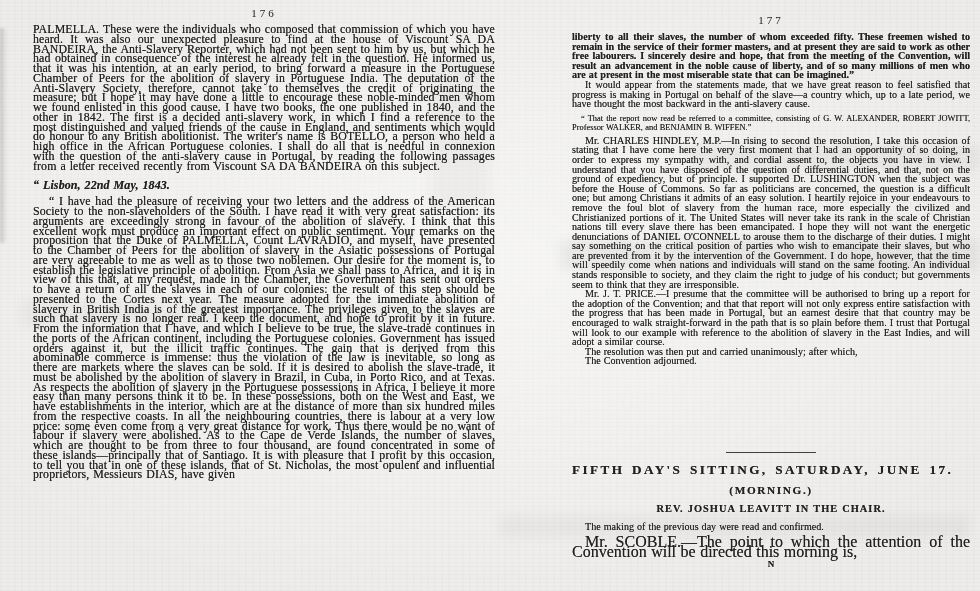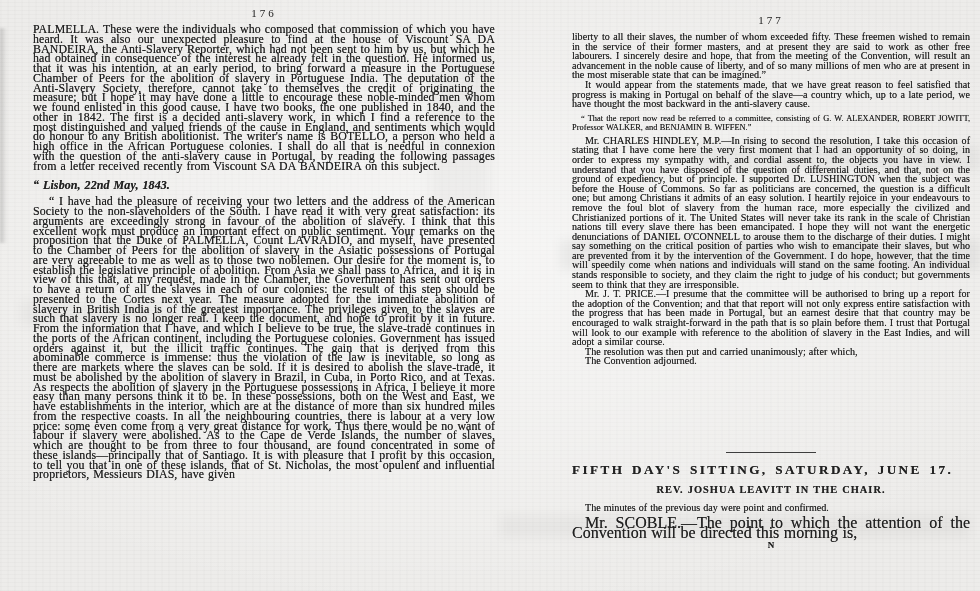--- a/index.html
+++ b/index.html
@@ -54,21 +54,21 @@
   }
   .letter-body { margin-top: 7px !important; text-indent: 16px; }
 
   
   .page-right {
     left: 572px; top: 15px; width: 398px;
     font-size: 10.1px; line-height: 9.6px;
     word-spacing: 0.5px;
     text-shadow: 0 0 0.5px rgba(20,20,20,0.6);
   }
-  .page-right .letter-conclusion { margin-top: 7px; }
+  .page-right .letter-conclusion { margin-top: 7px; font-weight: bold; }
   .ind { text-indent: 13px; }
   .motion-quote {
     font-size: 8.4px !important; line-height: 9px !important;
     margin: 5px 0 4px 0 !important;
     text-indent: 9px; word-spacing: 0.3px;
   }
   .no-just { text-align: left !important; }
 
   .sitting-block { position: absolute; left: 0; top: 437px; width: 398px; }
   .rule { width: 90px; height: 0; border-top: 1.2px solid #3d3d3d; margin: 0 auto; }
@@ -118,19 +118,20 @@
     <p class="ind">It would appear from the statements made, that we have great reason to feel satisfied that progress is making in Portugal on behalf of the slave—a country which, up to a late period, we have thought the most backward in the anti-slavery cause.</p>
     <p class="motion-quote">“ That the report now read be referred to a committee, consisting of G. W. ALEXANDER, ROBERT JOWITT, Professor WALKER, and BENJAMIN B. WIFFEN.”</p>
     <p class="ind">Mr. CHARLES HINDLEY, M.P.—In rising to second the resolution, I take this occasion of stating that I have come here the very first moment that I had an opportunity of so doing, in order to express my sympathy with, and cordial assent to, the objects you have in view. I understand that you have disposed of the question of differential duties, and that, not on the ground of expediency, but of principle. I supported Dr. LUSHINGTON when the subject was before the House of Commons. So far as politicians are concerned, the question is a difficult one; but among Christians it admits of an easy solution. I heartily rejoice in your endeavours to remove the foul blot of slavery from the human race, more especially the civilized and Christianized portions of it. The United States will never take its rank in the scale of Christian nations till every slave there has been emancipated. I hope they will not want the energetic denunciations of DANIEL O'CONNELL to arouse them to the discharge of their duties. I might say something on the critical position of parties who wish to emancipate their slaves, but who are prevented from it by the intervention of the Government. I do hope, however, that the time will speedily come when nations and individuals will stand on the same footing. An individual stands responsible to society, and they claim the right to judge of his conduct; but governments seem to think that they are irresponsible.</p>
     <p class="ind">Mr. J. T. PRICE.—I presume that the committee will be authorised to bring up a report for the adoption of the Convention; and that that report will not only express entire satisfaction with the progress that has been made in Portugal, but an earnest desire that that country may be encouraged to walk straight-forward in the path that is so plain before them. I trust that Portugal will look to our example with reference to the abolition of slavery in the East Indies, and will adopt a similar course.</p>
     <p class="ind no-just">The resolution was then put and carried unanimously; after which,</p>
     <p class="ind no-just">The Convention adjourned.</p>
 
     <div class="sitting-block">
       <div class="rule"></div>
       <div class="sitting-heading">FIFTH DAY'S SITTING, SATURDAY, JUNE 17.</div>
+      <div class="sitting-session">(MORNING.)</div>
       <div class="sitting-chair">REV. JOSHUA LEAVITT IN THE CHAIR.</div>
-      <p class="minutes-line">The minutes of the previous day were point and confirmed.</p>
+      <p class="minutes-line">The making of the previous day were read and confirmed.</p>
       <p class="scoble-line">Mr. SCOBLE.—The point to which the attention of the Convention will be directed this morning is,</p>
       <div class="signature-mark">N</div>
     </div>
   </section>
 </div>
 
 </body></html>

